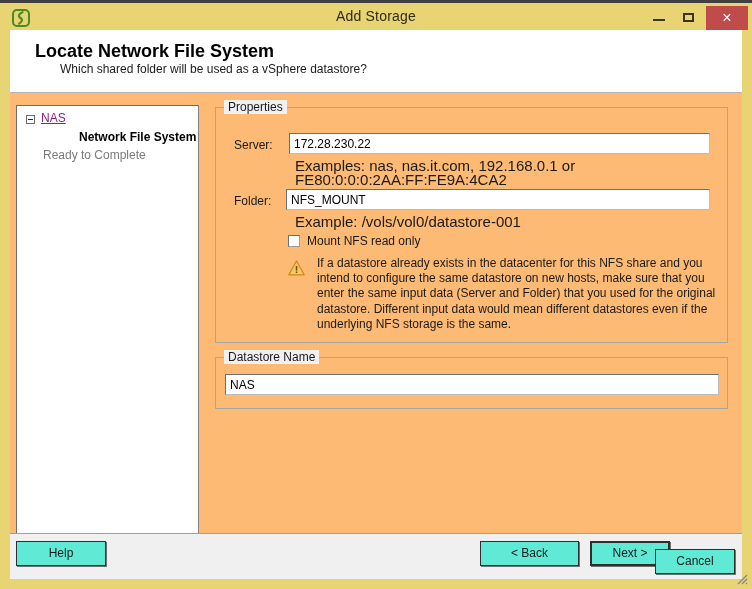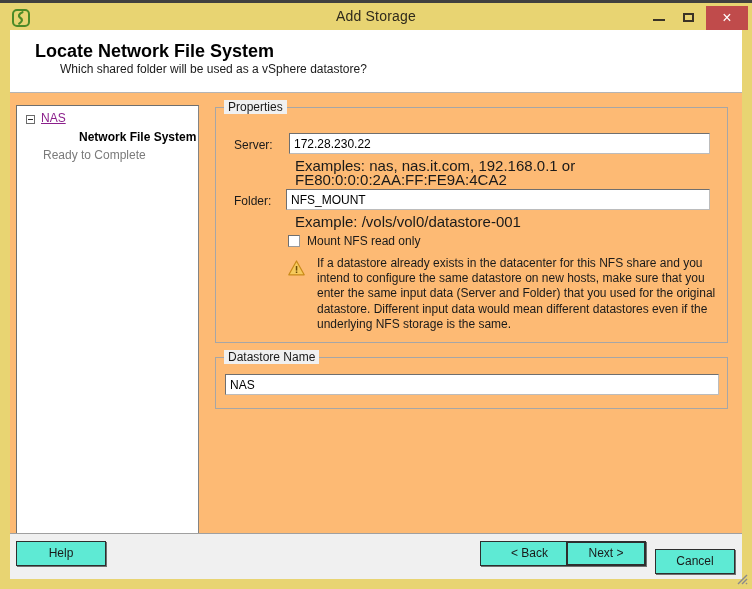--- a/index.html
+++ b/index.html
@@ -278,21 +278,21 @@
     border: 1px solid #2e2e2e;
     box-sizing: border-box;
     font-family: "Liberation Sans", sans-serif;
     font-size: 12px;
     color: #1a1a1a;
     text-align: center;
     line-height: 23px;
     box-shadow: 1px 1px 0 0 #707070;
     cursor: default;
   }
-  .btn.default { border-width: 2px; line-height: 21px; }
+  .btn.default { border-width: 2px; line-height: 21px; margin-left: 24px; }
   #help-button   { left: 6px;   width: 90px; }
   #back-button   { left: 470px; width: 99px; }
   #next-button   { left: 556px; width: 80px; }
   #cancel-button { left: 645px; width: 80px; margin-top: 8px; }
 
   .resize-grip {
     position: absolute;
     right: 4px; bottom: 4px;
     width: 14px; height: 14px;
   }

